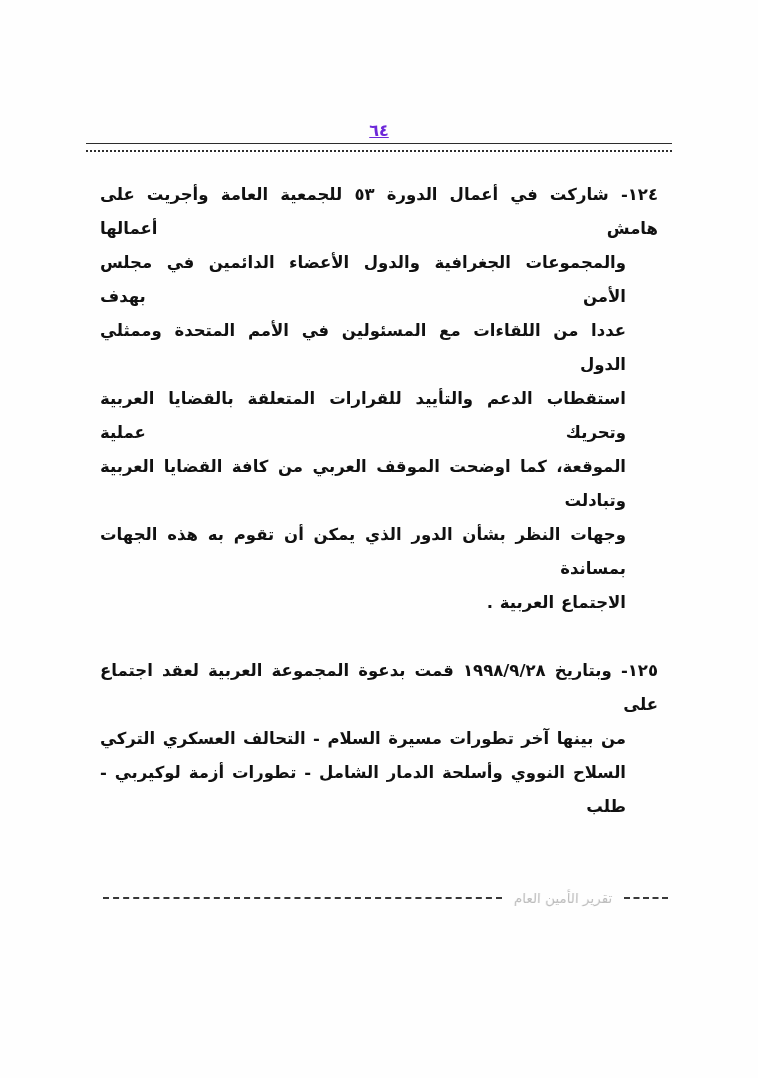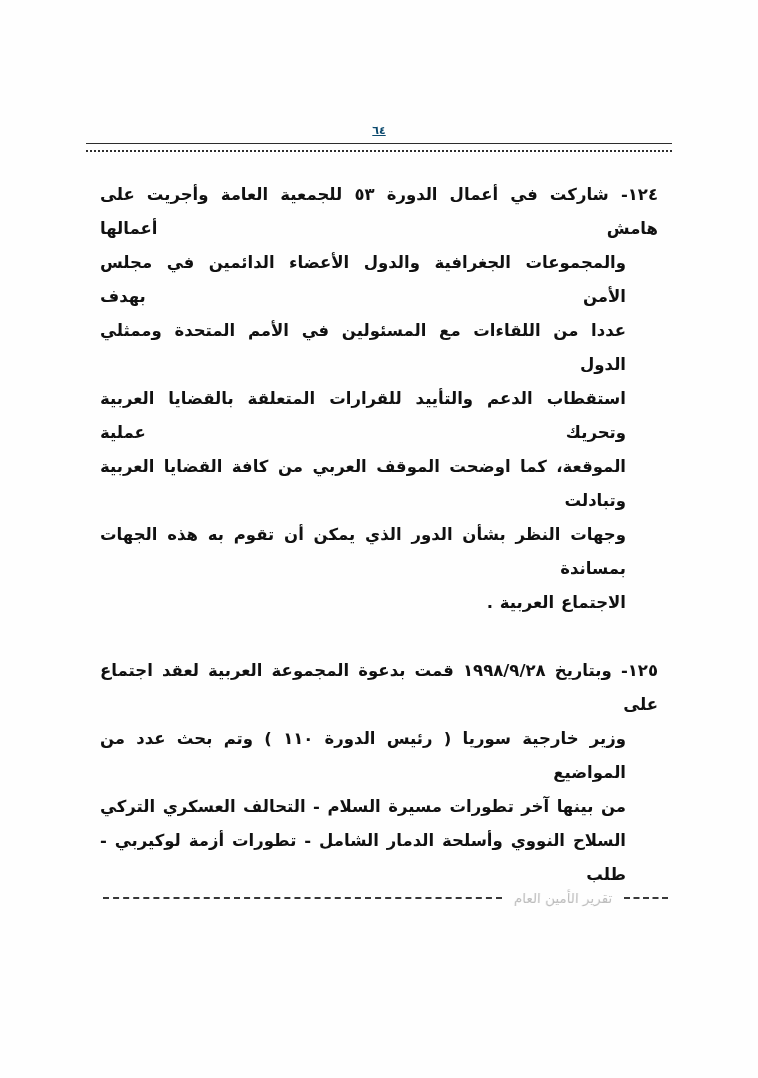--- a/index.html
+++ b/index.html
@@ -12,22 +12,22 @@
     color:#141414;
     overflow:hidden;
     direction:rtl;
   }
   
   .header{
     position:absolute;top:122px;left:86px;width:586px;
     text-align:center;
   }
   .page-number{
-    font-size:11px;font-weight:bold;letter-spacing:3px;
-    color:#0c4a6e;line-height:18px;text-decoration:underline;
+    font-size:16px;font-weight:bold;letter-spacing:3px;
+    color:#6d28d9;line-height:18px;text-decoration:underline;
   }
   .rule-solid{border-top:1px solid #2c2c2c;margin-top:3px;}
   .rule-dotted{border-top:2px dotted #2e2e2e;margin-top:6px;}
   
   .content{
     position:absolute;top:178px;right:100px;width:558px;
     direction:rtl;
     font-size:16.5px;font-weight:600;line-height:34px;
     color:#111;
   }
@@ -79,21 +79,20 @@
       <div class="line">والمجموعات الجغرافية والدول الأعضاء الدائمين في مجلس الأمن بهدف</div>
       <div class="line">عددا من اللقاءات مع المسئولين في الأمم المتحدة وممثلي الدول</div>
       <div class="line">استقطاب الدعم والتأييد للقرارات المتعلقة بالقضايا العربية وتحريك عملية</div>
       <div class="line">الموقعة، كما اوضحت الموقف العربي من كافة القضايا العربية وتبادلت</div>
       <div class="line">وجهات النظر بشأن الدور الذي يمكن أن تقوم به هذه الجهات بمساندة</div>
       <div class="line last">الاجتماع العربية .</div>
     </div>
 
     <div class="para">
       <div class="line first">١٢٥- وبتاريخ ١٩٩٨/٩/٢٨ قمت بدعوة المجموعة العربية لعقد اجتماع على</div>
-      <div class="line">وزير خارجية سوريا ( رئيس الدورة ١١٠ ) وتم بحث عدد من المواضيع</div>
       <div class="line">من بينها آخر تطورات مسيرة السلام - التحالف العسكري التركي</div>
       <div class="line">السلاح النووي وأسلحة الدمار الشامل - تطورات أزمة لوكيربي - طلب</div>
 
     </div>
 
   </div>
 
   <div class="footer">
     <div class="footer-dash-short"></div>
     <div class="footer-stamp">تقرير الأمين العام</div>

